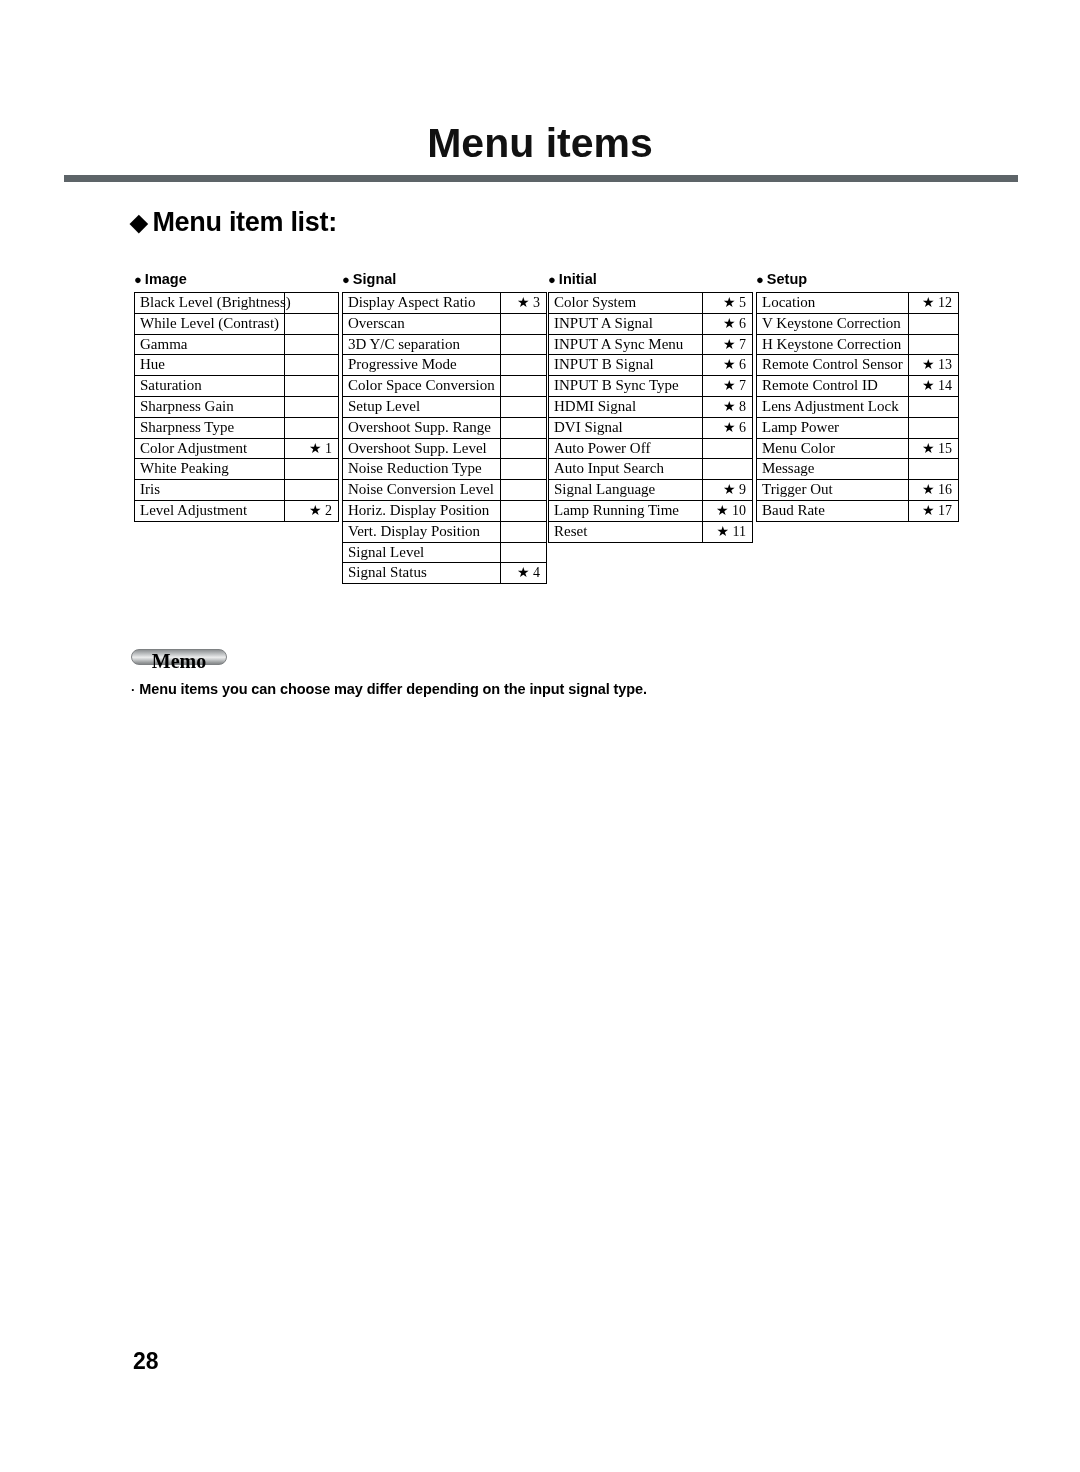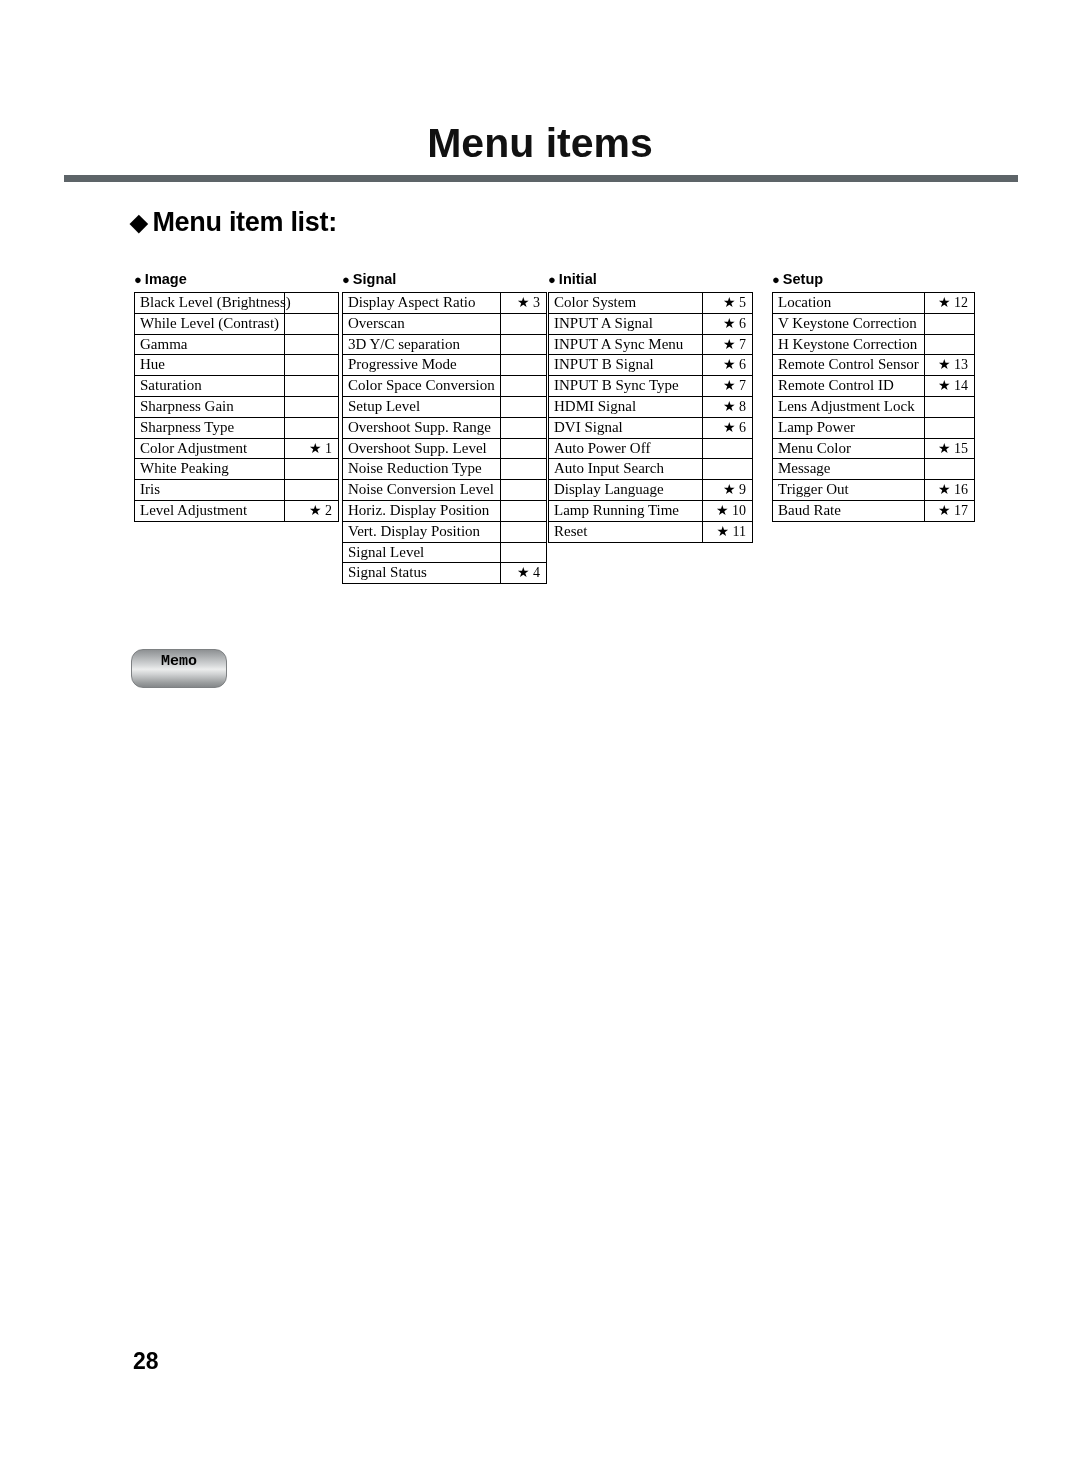--- a/index.html
+++ b/index.html
@@ -112,41 +112,41 @@
   #col-signal  { left: 342px; }
   #col-signal table { width: 192px; padding-left: 8px; }
   #col-signal td.label { width: 148px; }
   #col-signal td.ref   { width: 34px; }
 
   #col-initial { left: 548px; }
   #col-initial table { width: 192px; }
   #col-initial td.label { width: 144px; }
   #col-initial td.ref   { width: 38px; }
 
-  #col-setup   { left: 756px; margin-left: 16px; }
+  #col-setup   { left: 756px; }
   #col-setup  table { width: 190px; }
   #col-setup  td.label { width: 142px; }
   #col-setup  td.ref   { width: 38px; }
 
   
   #memo-block {
     position: absolute;
     left: 131px;
     top: 649px;
     width: 800px;
   }
   #memo-pill {
     display: inline-block;
     width: 96px;
-    height: 39px;
+    height: 16px;
     line-height: 23px;
     text-align: center;
     border-radius: 12px;
-    font-family: Liberation Mono, monospace;
-    font-size: 15px;
+    font-family: Liberation Serif, serif;
+    font-size: 20px;
     font-weight: bold;
     color: #000000;
     background: linear-gradient(to bottom,
         #8e9193 0%, #a9acae 16%, #d7d9da 42%,
         #eceded 52%, #cfd1d2 66%, #9b9e9f 88%, #85888a 100%);
     border: 1px solid #7e8183;
     box-sizing: border-box;
   }
   .memo-line {
     font-family: "Liberation Sans", sans-serif;
@@ -338,21 +338,21 @@
         </tr>
       <tr>
           <td class="label">Auto Power Off</td>
           <td class="ref"></td>
         </tr>
       <tr>
           <td class="label">Auto Input Search</td>
           <td class="ref"></td>
         </tr>
       <tr>
-          <td class="label">Display Language</td>
+          <td class="label">Signal Language</td>
           <td class="ref">★ 9</td>
         </tr>
       <tr>
           <td class="label">Lamp Running Time</td>
           <td class="ref">★ 10</td>
         </tr>
       <tr>
           <td class="label">Reset</td>
           <td class="ref">★ 11</td>
         </tr>
@@ -409,15 +409,18 @@
       <tr>
           <td class="label">Baud Rate</td>
           <td class="ref">★ 17</td>
         </tr>
     </tbody>
   </table>
 </div>
 
 <div id="memo-block">
   <div id="memo-pill">Memo</div>
+  <div class="memo-line" id="memo-line-1">
+    <span class="memo-bullet">·</span><span>Menu items you can choose may differ depending on the input signal type.</span>
+  </div>
 </div>
 
 <div id="page-number">28</div>
 
 </body></html>

